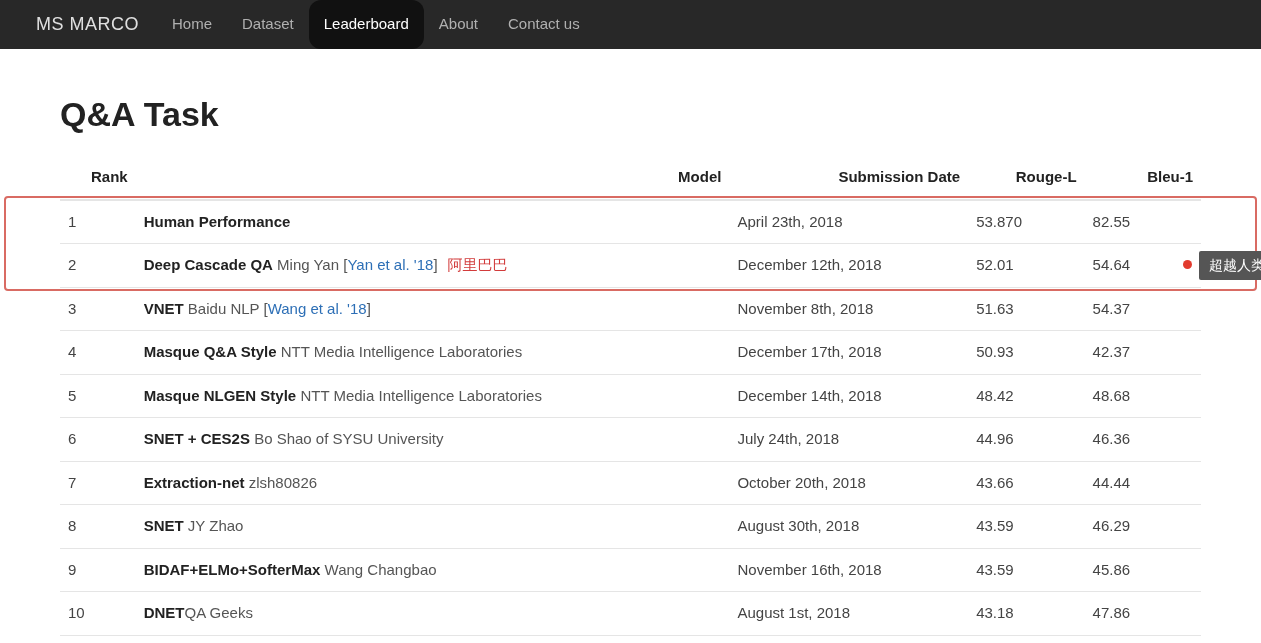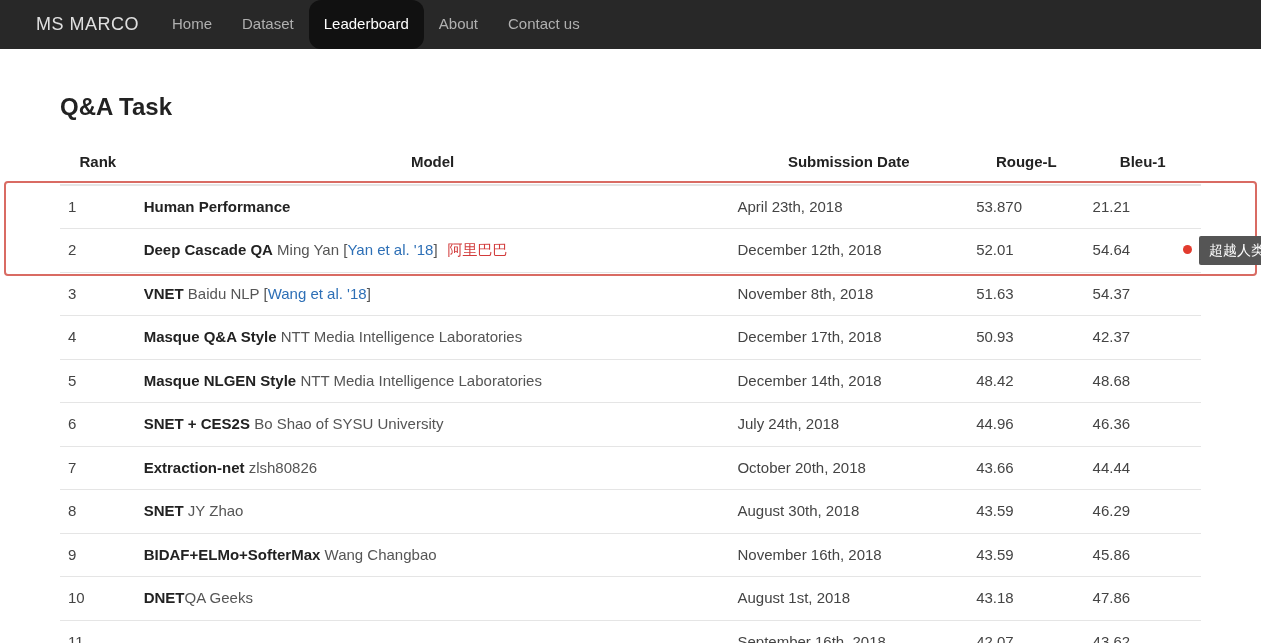--- a/index.html
+++ b/index.html
@@ -39,32 +39,32 @@
     background: #111;
     color: #fff;
     font-weight: 500;
     border-radius: 12px;
   }
   .content {
     padding: 40px 60px 20px 60px;
     position: relative;
   }
   h1.page-title {
-    font-size: 24px;
+    font-size: 34px;
     font-weight: 700;
     color: #222;
     margin-bottom: 18px;
   }
   table.leaderboard {
     width: 100%;
     border-collapse: collapse;
     table-layout: fixed;
   }
   table.leaderboard th {
-    text-align: center;
+    text-align: right;
     font-weight: 700;
     font-size: 15px;
     padding: 8px 8px 10px 8px;
     border-bottom: 2px solid #e5e5e5;
     color: #222;
   }
   table.leaderboard td {
     padding: 10px 8px;
     border-bottom: 1px solid #e5e5e5;
     vertical-align: top;
@@ -141,21 +141,21 @@
           <th>Rouge-L</th>
           <th>Bleu-1</th>
         </tr>
       </thead>
       <tbody id="tbody">
           <tr id="row-0">
             <td>1</td>
             <td><span class="model-name">Human Performance</span></td>
             <td class="date-static">April 23th, 2018</td>
             <td>53.870</td>
-            <td id="bleu-0">21.21</td>
+            <td id="bleu-0">82.55</td>
           </tr>
           <tr id="row-1">
             <td>2</td>
             <td><span class="model-name">Deep Cascade QA</span><span class="model-team"> Ming Yan </span><span class="model-team">[</span><span class="paper-link">Yan et al. '18</span><span class="model-team">]</span><span class="extra-label">阿里巴巴</span></td>
             <td class="date-link">December 12th, 2018</td>
             <td>52.01</td>
             <td id="bleu-1">54.64</td>
           </tr>
           <tr id="row-2">
             <td>3</td>

